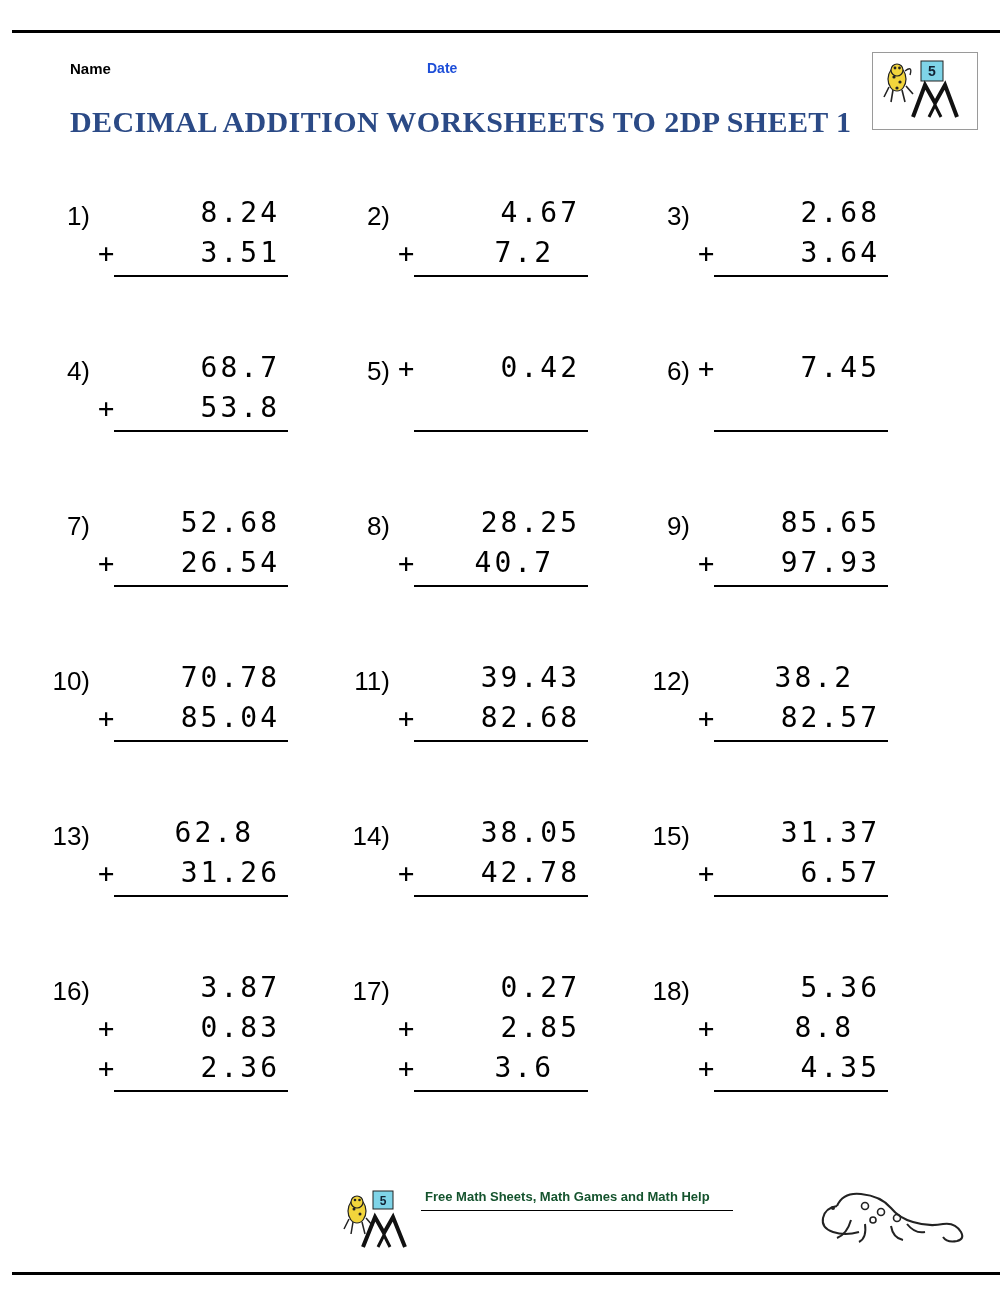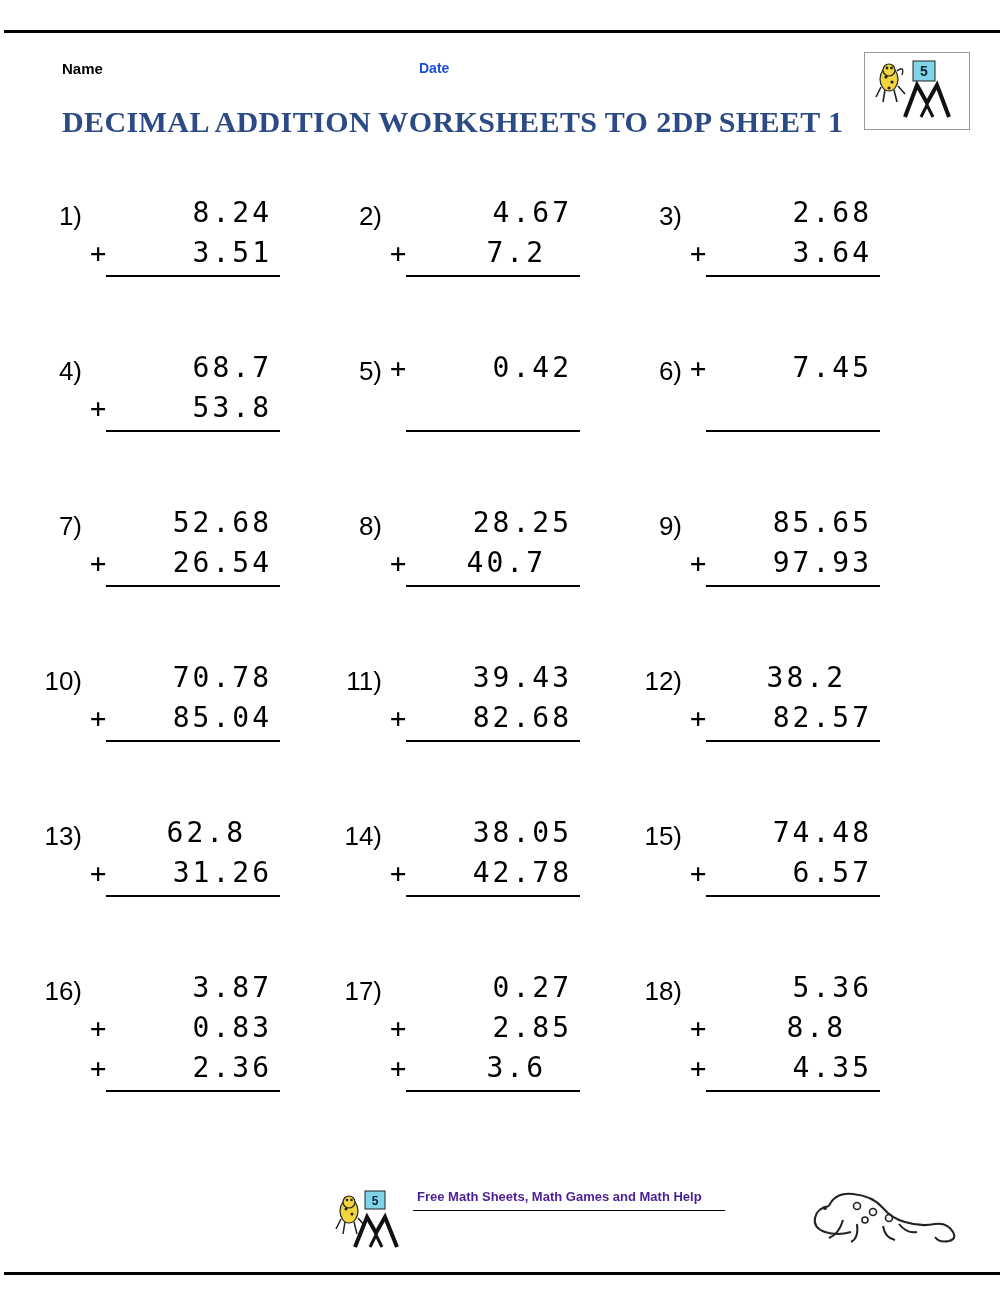--- a/index.html
+++ b/index.html
@@ -9,21 +9,21 @@
   body {
     width: 1000px;
     height: 1294px;
     background: #ffffff;
     font-family: "Liberation Sans", sans-serif;
     position: relative;
     overflow: hidden;
   }
   .sheet {
     position: absolute;
-    left: 4px; top: 0;
+    left: 12px; top: 0;
     width: 896px;
     height: 1294px;
   }
   .top-rule {
     position: absolute;
     left: 0;
     top: 30px;
     width: 1000px;
     height: 3px;
     background: #000000;
@@ -151,21 +151,21 @@
     top: 1183px;
     width: 390px;
     height: 70px;
   }
   .footer-text {
     position: absolute;
     left: 88px;
     top: 6px;
     font-size: 13px;
     font-weight: bold;
-    color: #4c1d95;
+    color: #14532d;
     font-family: "Liberation Sans", sans-serif;
   }
   .footer-rule {
     position: absolute;
     left: 84px;
     top: 27px;
     width: 312px;
     height: 1px;
     background: #000;
   }
@@ -437,21 +437,21 @@
             </div>
             <div class="underline" style="top:82px"></div>
           </div>
         </div>
       </div>
       <div class="cell">
         <div class="cell-inner">
           <div class="qnum">15)</div>
           <div class="stack">
             <div class="num-line">
-              <span class="val">74.48</span>
+              <span class="val">31.37</span>
             </div>
             <div class="num-line">
               <span class="plus">+</span>
               <span class="val">6.57</span>
             </div>
             <div class="underline" style="top:82px"></div>
           </div>
         </div>
       </div>
     </div>

